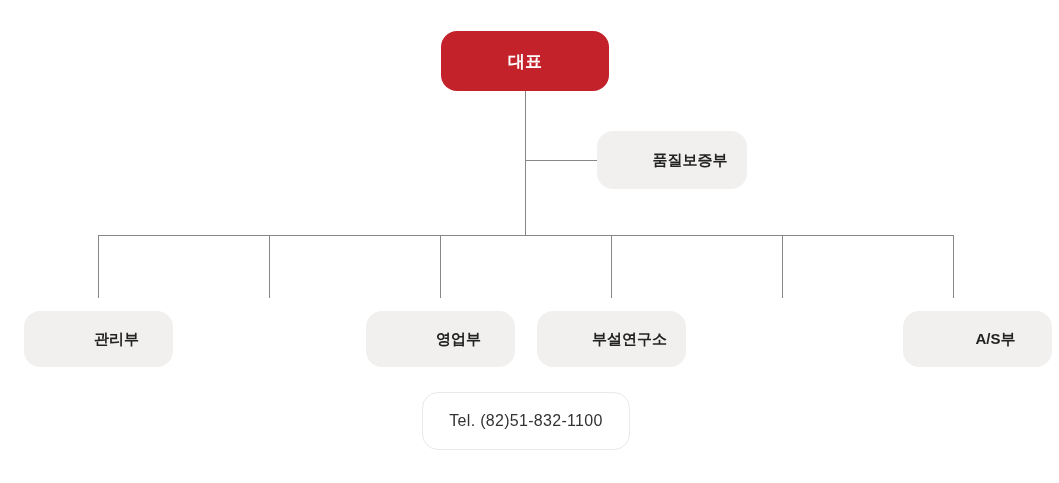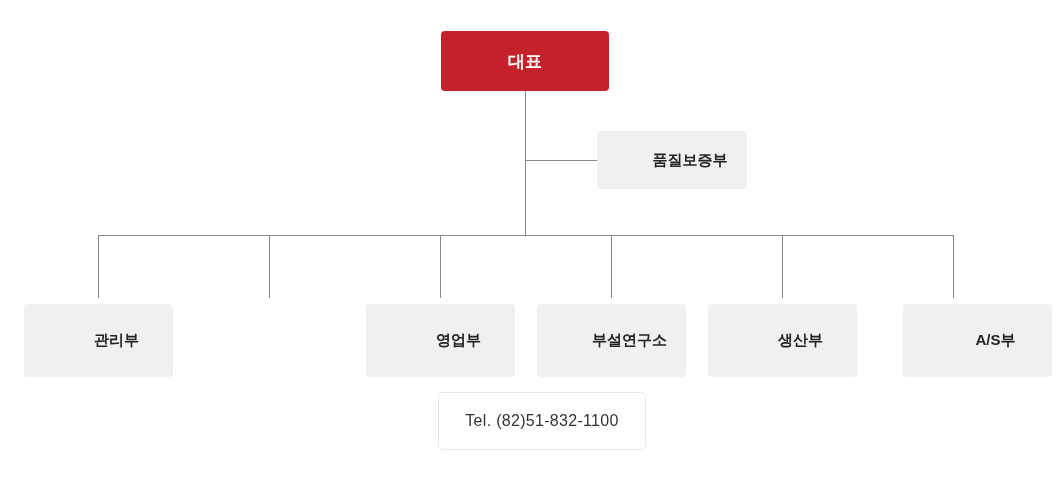--- a/index.html
+++ b/index.html
@@ -21,21 +21,21 @@
     width: 1059px;
     height: 483px;
     background: var(--background);
     overflow: hidden;
   }
   .node {
     position: absolute;
     display: flex;
     align-items: center;
     justify-content: center;
-    border-radius: 4px;
+    border-radius: 16px;
     text-align: right;
   }
   .node-ceo {
     left: 441px; top: 31px;
     width: 168px; height: 60px;
     background: var(--accent-red);
     color: #ffffff;
     font-weight: 700;
     font-size: 17px;
   }
@@ -43,29 +43,29 @@
     background: var(--box-gray);
     color: var(--text-dark);
     font-weight: 700;
     font-size: 15px;
     padding-left: 36px;
   }
   .node-qa {
     left: 597px; top: 131px;
     width: 150px; height: 58px;
   }
-  .dept { top: 304px; width: 149px; height: 73px; }
+  .dept { top: 311px; width: 149px; height: 56px; }
   .dept-0 { left: 24px; }
   .dept-1 { left: 195px; }
   .dept-2 { left: 366px; }
   .dept-3 { left: 537px; }
   .dept-4 { left: 708px; }
   .dept-5 { left: 879px; margin-left: 24px; }
   .node-tel {
-    left: 438px; top: 392px;
+    left: 422px; top: 392px;
     width: 208px; height: 58px;
     background: var(--background);
     border: 1px solid var(--tel-border);
     color: var(--text-tel);
     font-weight: 400;
     font-size: 16px;
     letter-spacing: 0.3px;
   }
   .line {
     position: absolute;
@@ -108,23 +108,20 @@
 
   <div class="node node-dept dept dept-0">
     <span>관리부</span>
   </div>
   <div class="node node-dept dept dept-2">
     <span>영업부</span>
   </div>
   <div class="node node-dept dept dept-3">
     <span>부설연구소</span>
   </div>
-  <div class="node node-dept dept dept-4">
-    <span>생산부</span>
-  </div>
   <div class="node node-dept dept dept-5">
     <span>A/S부</span>
   </div>
 
   <div class="node node-tel">
     <span>Tel. (82)51-832-1100</span>
   </div>
 
 </div>
 

